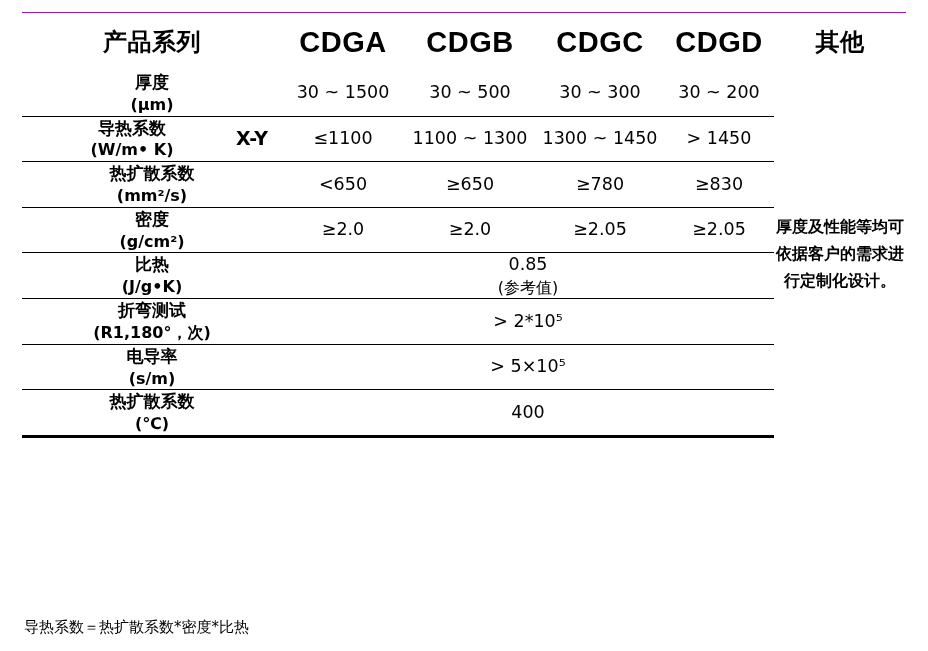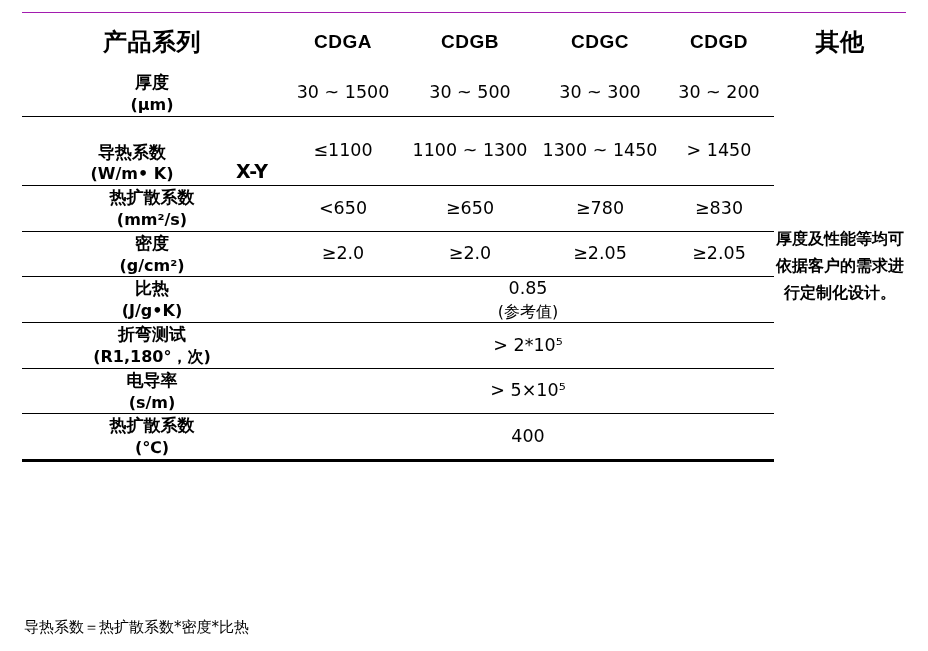--- a/index.html
+++ b/index.html
@@ -29,21 +29,21 @@
     border-collapse: collapse;
     table-layout: fixed;
   }
   table.spec td, table.spec th {
     padding: 0;
     vertical-align: middle;
     text-align: center;
   }
   .hdr-row th {
     height: 58px;
-    font-size: 19px;
+    font-size: 29px;
     font-weight: bold;
     letter-spacing: 0.5px;
   }
   .hdr-row th.cn {
     font-family: "DejaVu Sans", "Liberation Sans", sans-serif;
     font-size: 24px;
   }
   .top-rule {
     border-top: 1px solid #a21caf;
   }
@@ -135,21 +135,21 @@
         </td>
         <td class="val-cell ruled">30 ~ 1500</td>
         <td class="val-cell ruled">30 ~ 500</td>
         <td class="val-cell ruled">30 ~ 300</td>
         <td class="val-cell ruled">30 ~ 200</td>
         <td class="note-cell" rowspan="8">厚度及性能等均可依据客户的需求进行定制化设计。</td>
       </tr>
 
       <tr class="row-rule">
         <td class="label-cell ruled">
-          <div style="display:flex;align-items:flex-end;justify-content:space-between;padding:0 14px 0 6px;margin-top:24px;">
+          <div style="display:flex;align-items:center;justify-content:space-between;padding:0 14px 0 6px;">
             <div style="text-align:center;flex:1;">
               <span>导热系数</span>
               <span class="unit">(W/m• K)</span>
             </div>
             <div class="xy-cell">X-Y</div>
           </div>
         </td>
         <td class="val-cell ruled">≤1100</td>
         <td class="val-cell ruled">1100 ~ 1300</td>
         <td class="val-cell ruled">1300 ~ 1450</td>

